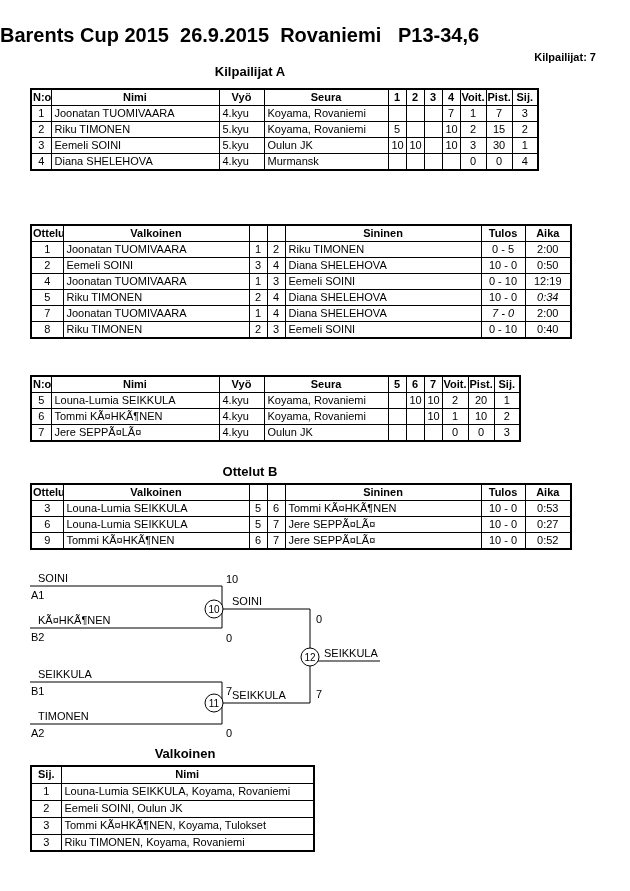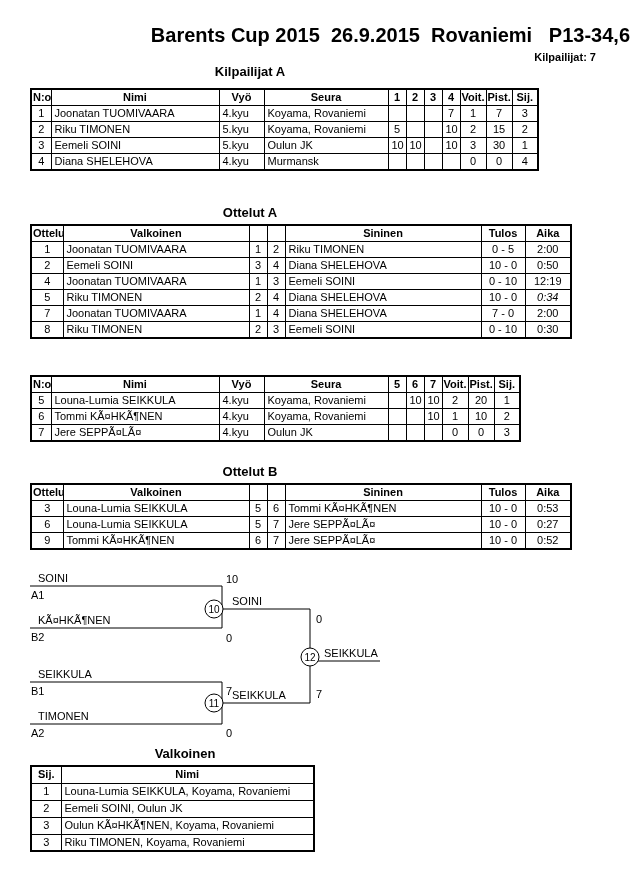--- a/index.html
+++ b/index.html
@@ -6,21 +6,21 @@
   html,body { background:#fff; }
   body {
     width:630px; height:891px;
     font-family:"Liberation Sans", sans-serif;
     color:#000;
   }
   .page { position:relative; width:630px; height:891px; background:#fff; overflow:hidden; }
 
   .title {
     position:absolute; top:24px; left:0; width:630px;
-    text-align:right; font-size:20px; font-weight:bold; white-space:pre;padding-left:36px;
+    text-align:left; font-size:20px; font-weight:bold; white-space:pre;
   }
   .comp-count {
     position:absolute; top:51px; right:34px;
     font-size:11px; font-weight:bold;
   }
   .sec-title {
     position:absolute; font-size:13px; font-weight:bold; text-align:center;
   }
 
   table.tbl {
@@ -127,21 +127,20 @@
           <td style="text-align: center;"></td>
           <td style="text-align: center;"></td>
           <td style="text-align: center;"></td>
           <td style="text-align: center;">0</td>
           <td style="text-align: center;">0</td>
           <td style="text-align: center;">4</td>
         </tr>
       </tbody>
   </table>
 
-  <div class="sec-title" style="left:0;top:205px;width:500px">Ottelut A</div>
   <table class="tbl" style="left:30px;top:224px;width:540px">
     <colgroup>
       <col style="width:32px">
         <col style="width:186px">
         <col style="width:18px">
         <col style="width:18px">
       <col style="width:196px">
         <col style="width:44px">
         <col style="width:46px">
     </colgroup>
@@ -192,31 +191,31 @@
           <td style="text-align: left;">Diana SHELEHOVA</td>
           <td style="text-align: center;">10 - 0</td>
           <td style="text-align: center; font-style: italic;">0:34</td>
         </tr>
         <tr>
           <td style="text-align: center;">7</td>
           <td style="text-align: left;">Joonatan TUOMIVAARA</td>
           <td style="text-align: center;">1</td>
           <td style="text-align: center;">4</td>
           <td style="text-align: left;">Diana SHELEHOVA</td>
-          <td style="text-align: center;">7 - 0</td>
+          <td style="text-align: center; font-style: italic;">7 - 0</td>
           <td style="text-align: center;">2:00</td>
         </tr>
         <tr>
           <td style="text-align: center;">8</td>
           <td style="text-align: left;">Riku TIMONEN</td>
           <td style="text-align: center;">2</td>
           <td style="text-align: center;">3</td>
           <td style="text-align: left;">Eemeli SOINI</td>
           <td style="text-align: center;">0 - 10</td>
-          <td style="text-align: center;">0:30</td>
+          <td style="text-align: center;">0:40</td>
         </tr>
       </tbody>
   </table>
 
   <div class="sec-title" style="left:0;top:374px;width:500px">Kilpailijat B</div>
   <table class="tbl" style="left:30px;top:375px;width:489px">
     <colgroup>
       <col style="width:20px">
         <col style="width:168px">
         <col style="width:45px">
@@ -396,21 +395,21 @@
         <tr>
           <td style="text-align: center;">1</td>
           <td style="text-align: left;">Louna-Lumia SEIKKULA, Koyama, Rovaniemi</td>
         </tr>
         <tr>
           <td style="text-align: center;">2</td>
           <td style="text-align: left;">Eemeli SOINI, Oulun JK</td>
         </tr>
         <tr>
           <td style="text-align: center;">3</td>
-          <td style="text-align: left;">Oulun KÃ¤HKÃ¶NEN, Koyama, Rovaniemi</td>
+          <td style="text-align: left;">Tommi KÃ¤HKÃ¶NEN, Koyama, Tulokset</td>
         </tr>
         <tr>
           <td style="text-align: center;">3</td>
           <td style="text-align: left;">Riku TIMONEN, Koyama, Rovaniemi</td>
         </tr>
       </tbody>
   </table>
 
 </div>
 

